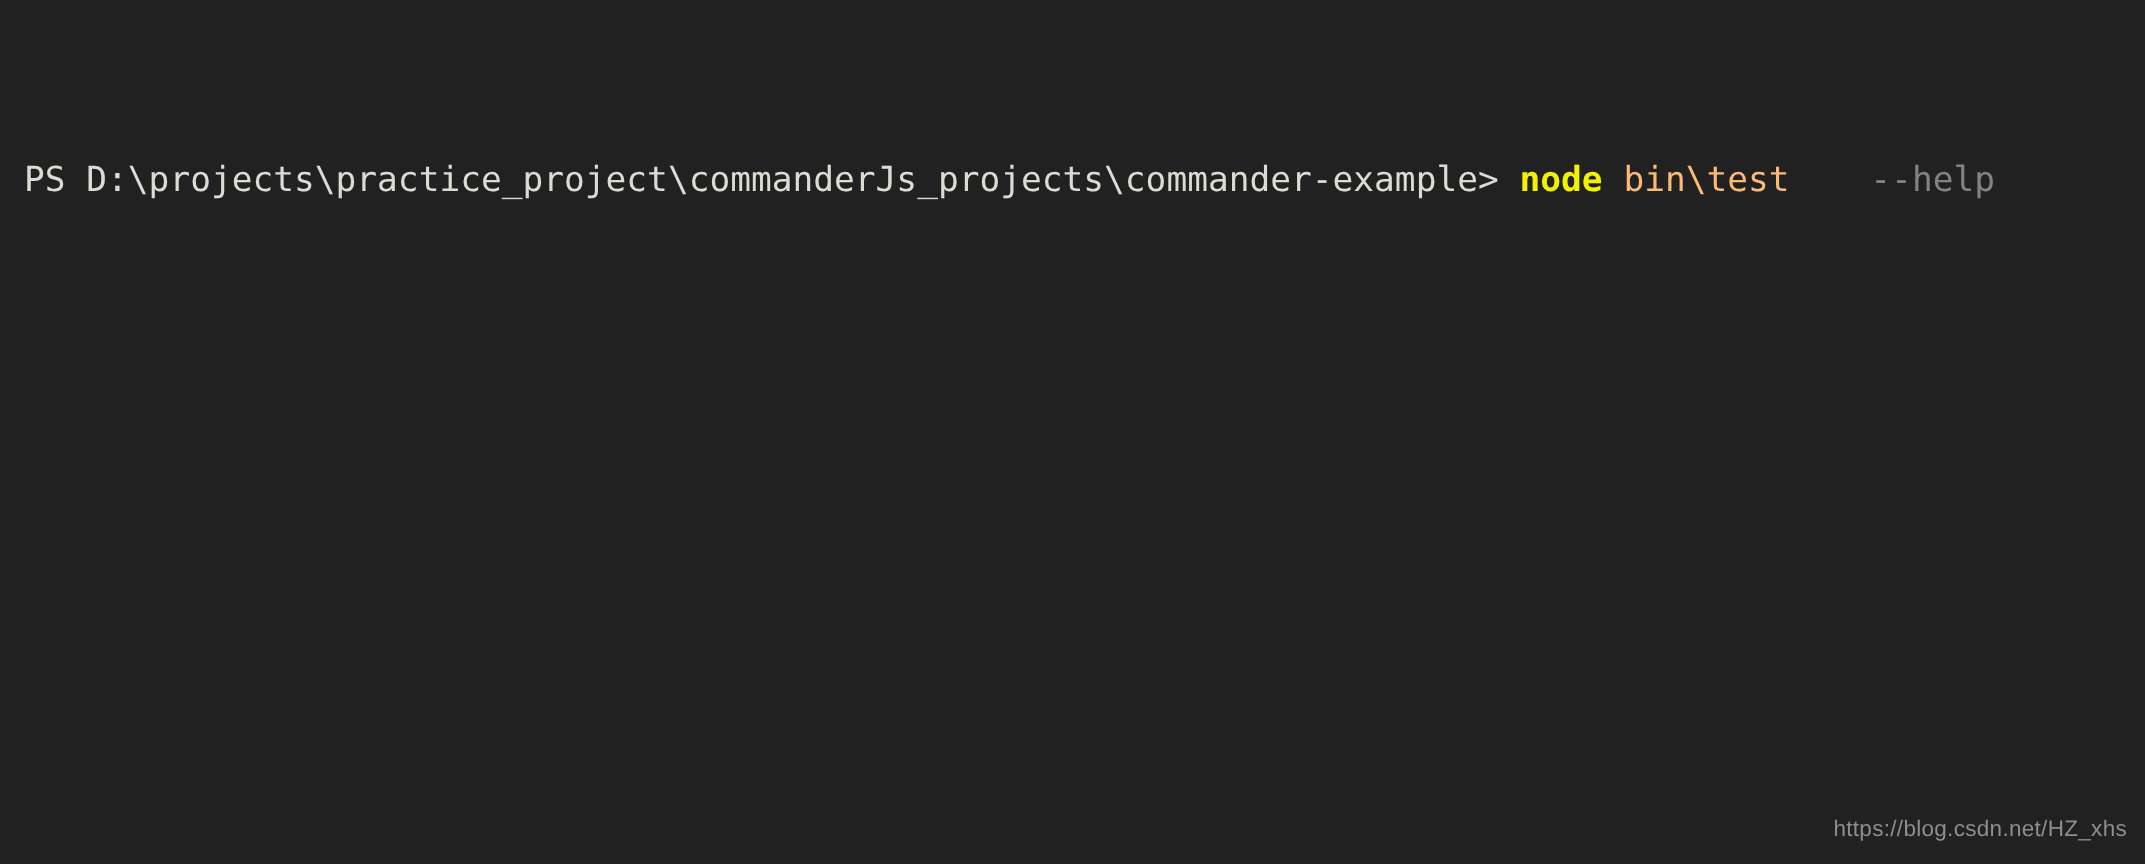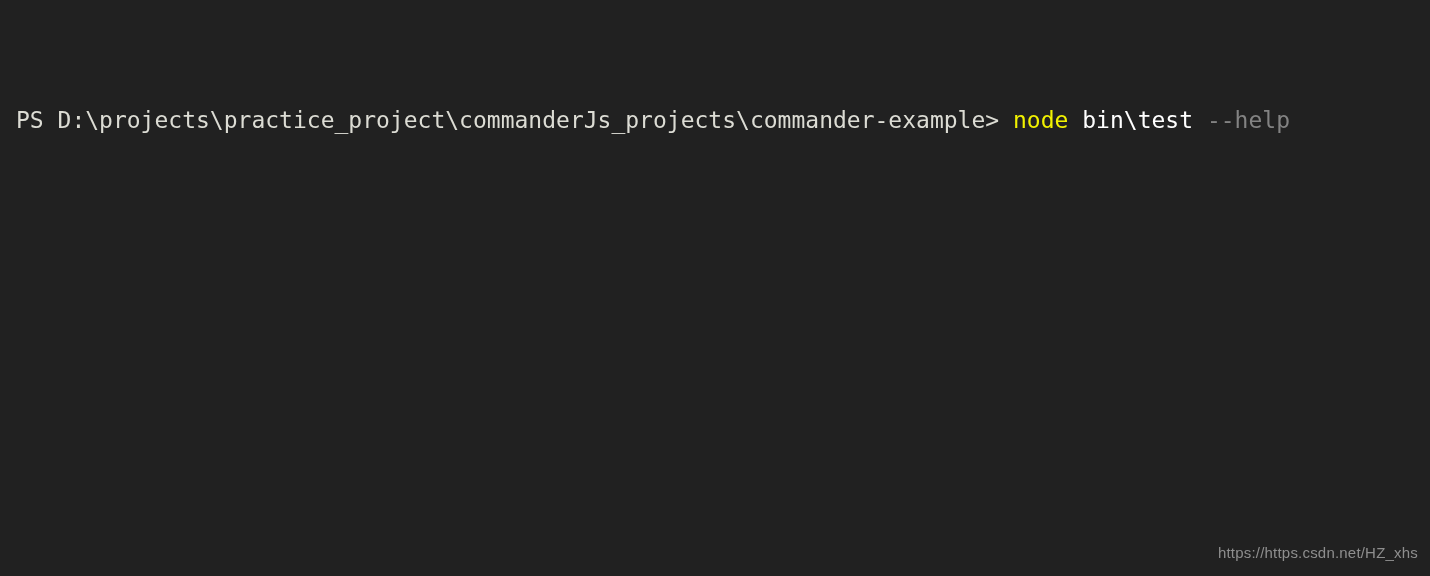--- a/index.html
+++ b/index.html
@@ -29,24 +29,24 @@
   }
   .line {
     height: 33.6px;
     white-space: pre;
   }
   .blank { height: 33.6px; }
 
   .tok-default { color: #dcdcd4; }
   .tok-cmd {
     color: #f2f200;
-    font-weight: normal;
+    font-weight: bold;
   }
-  .tok-arg { color: #ffffff; }
-  .tok-dim { color: #838383; }
+  .tok-arg { color: #fdba74; }
+  .tok-dim { color: #838383; margin-left: 40px; }
 
   #watermark {
     position: absolute;
     right: 12px;
     bottom: 6px;
     font-family: "Liberation Sans", "DejaVu Sans", sans-serif;
     font-size: 15px;
     color: #8e8e8e;
     letter-spacing: 0.2px;
     white-space: pre;
@@ -85,14 +85,14 @@
     
 
     
 
     
 
     
 
   </div>
 
-  <div id="watermark">https://https.csdn.net/HZ_xhs</div>
+  <div id="watermark">https://blog.csdn.net/HZ_xhs</div>
 </div>
 
 </body></html>

